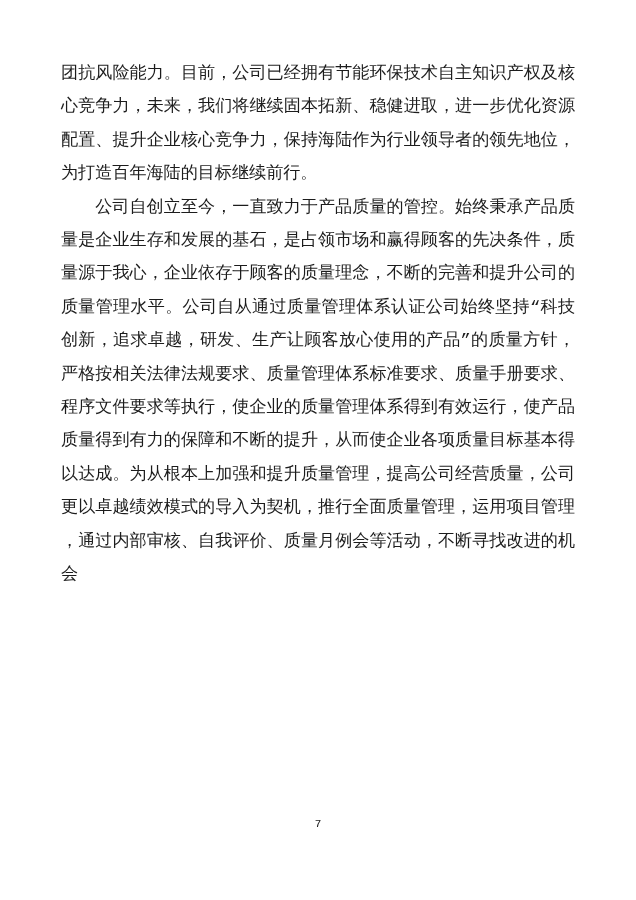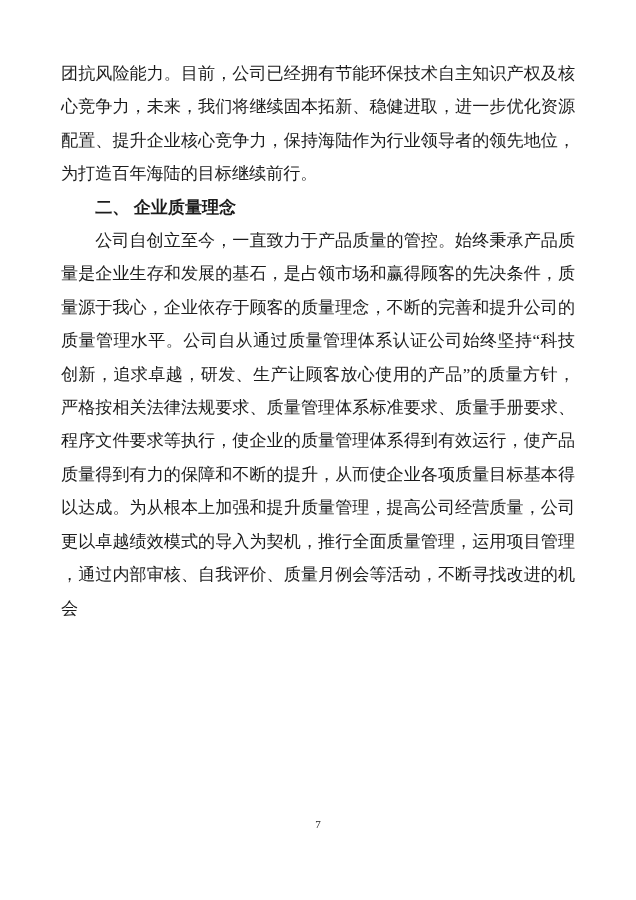--- a/index.html
+++ b/index.html
@@ -6,21 +6,21 @@
     margin: 0;
     padding: 0;
     background: #ffffff;
   }
   .page {
     position: relative;
     width: 636px;
     height: 900px;
     background: #ffffff;
     overflow: hidden;
-    font-family: Liberation Serif, serif;
+    font-family: Liberation Mono, monospace;
     color: #1c1c1c;
   }
   .content {
     position: absolute;
     left: 61px;
     top: 57px;
     width: 514px;
     text-align: justify;
     text-justify: inter-character;
     word-break: break-all;
@@ -53,17 +53,16 @@
     line-height: 16px;
     color: #1c1c1c;
   }
 </style>
 </head>
 <body>
 
 <div class="page">
   <div class="content" id="paragraph-container">
       <p class="continuation">团抗风险能力。目前，公司已经拥有节能环保技术自主知识产权及核心竞争力，未来，我们将继续固本拓新、稳健进取，进一步优化资源配置、提升企业核心竞争力，保持海陆作为行业领导者的领先地位，为打造百年海陆的目标继续前行。</p>
-      <p class="heading">二、 企业质量理念</p>
       <p class="body">公司自创立至今，一直致力于产品质量的管控。始终秉承产品质量是企业生存和发展的基石，是占领市场和赢得顾客的先决条件，质量源于我心，企业依存于顾客的质量理念，不断的完善和提升公司的质量管理水平。公司自从通过质量管理体系认证公司始终坚持“科技创新，追求卓越，研发、生产让顾客放心使用的产品”的质量方针，严格按相关法律法规要求、质量管理体系标准要求、质量手册要求、程序文件要求等执行，使企业的质量管理体系得到有效运行，使产品质量得到有力的保障和不断的提升，从而使企业各项质量目标基本得以达成。为从根本上加强和提升质量管理，提高公司经营质量，公司更以卓越绩效模式的导入为契机，推行全面质量管理，运用项目管理，通过内部审核、自我评价、质量月例会等活动，不断寻找改进的机会</p>
     </div>
   <div class="page-number">7</div>
 </div>
 
 </body></html>

